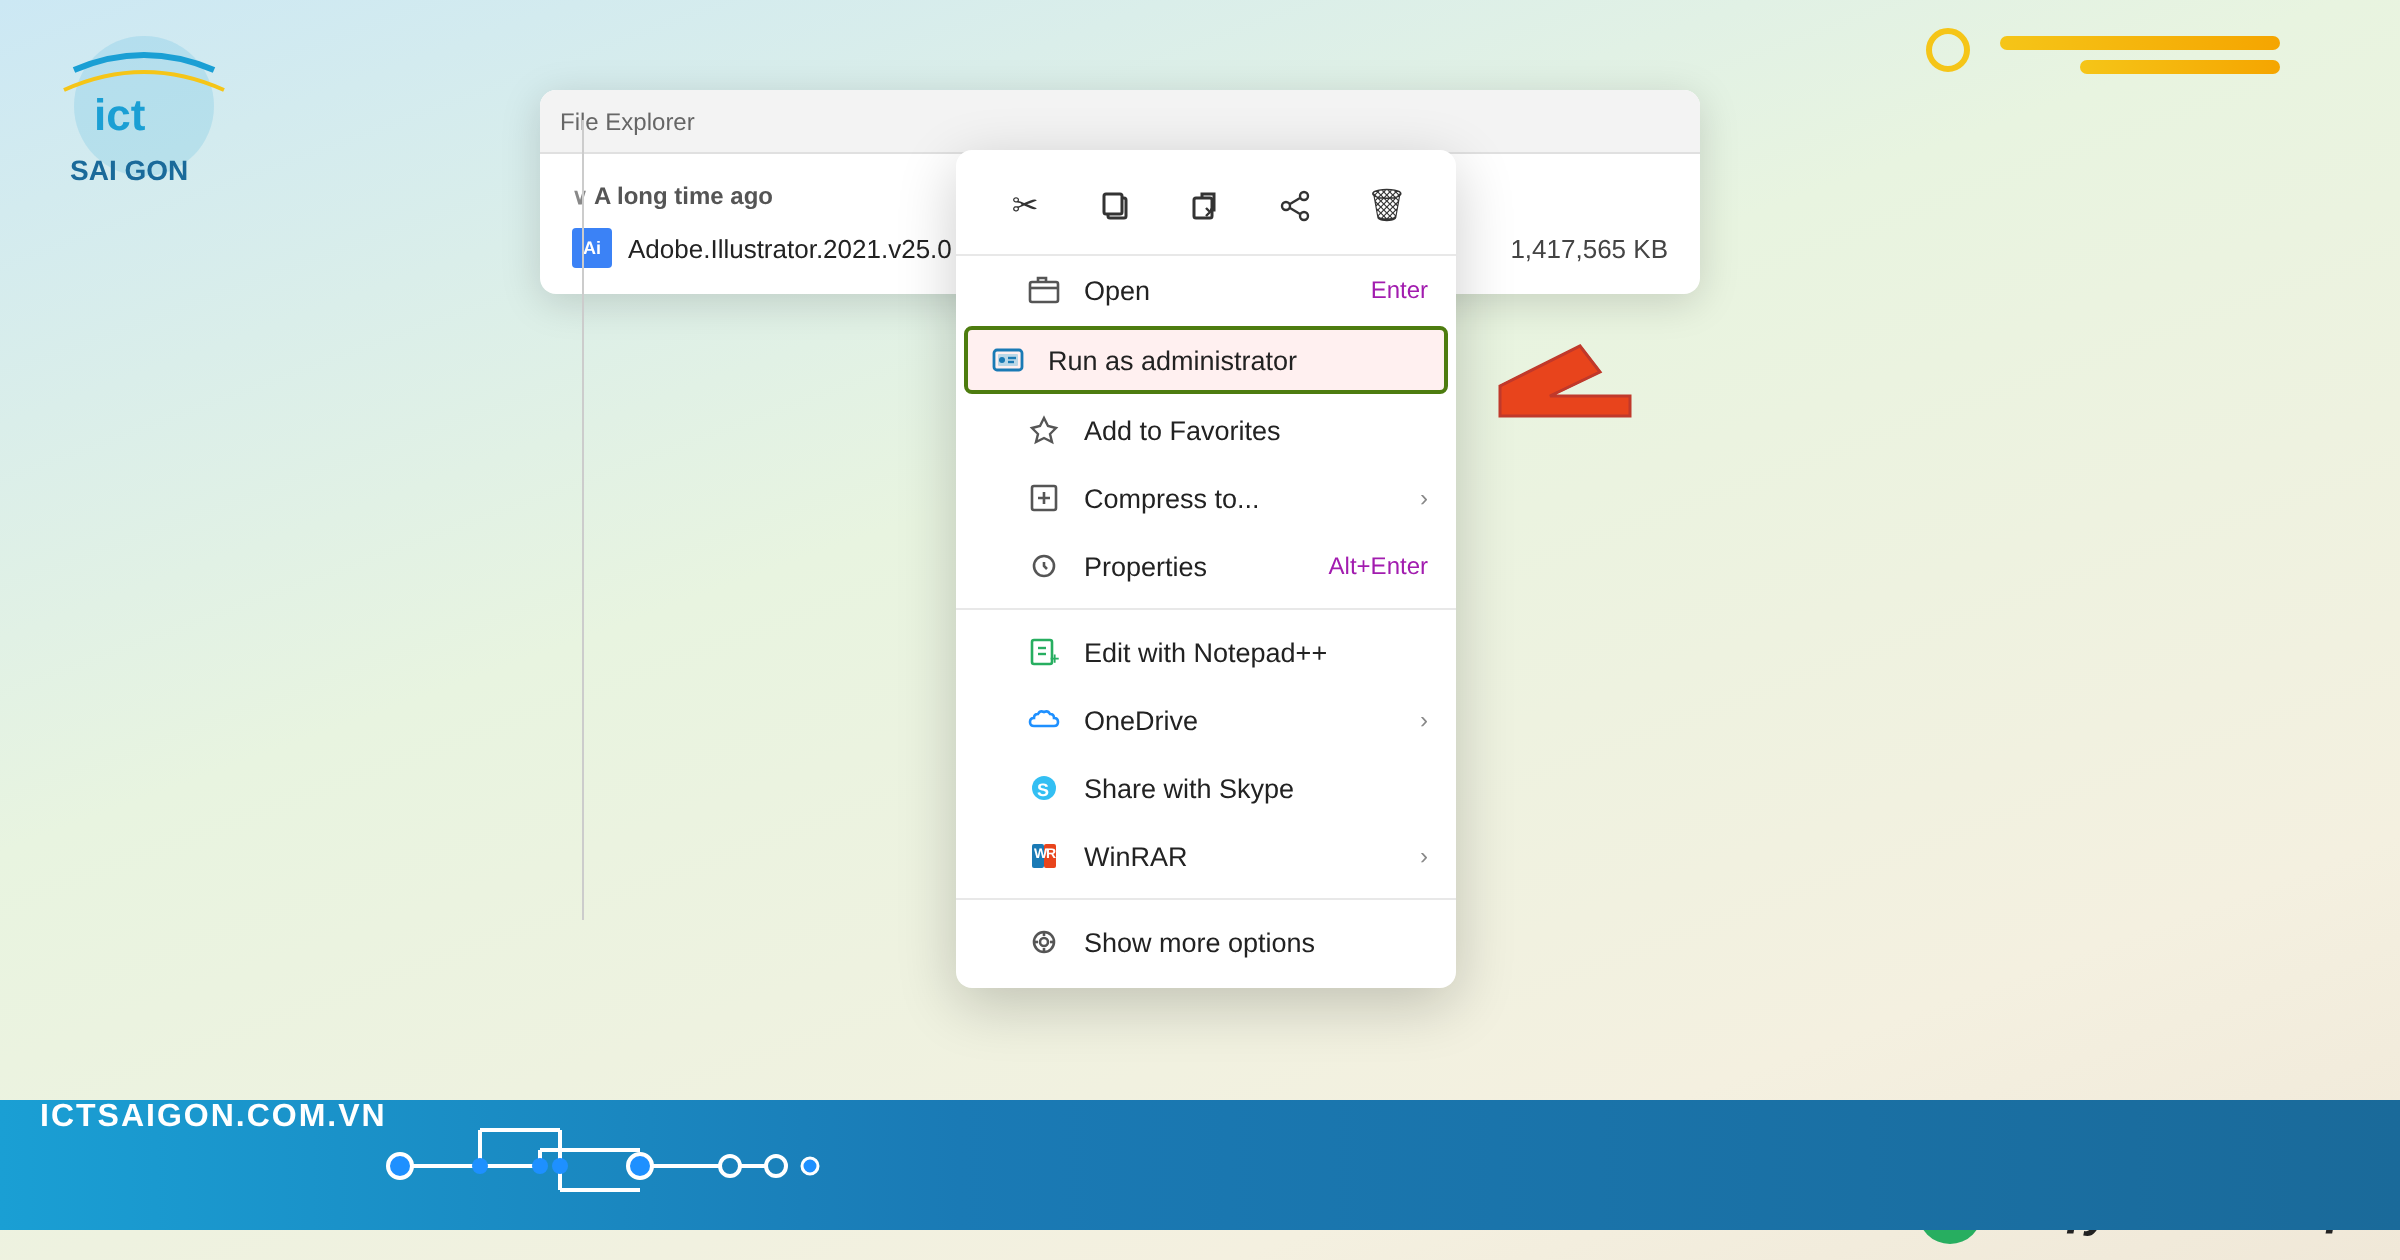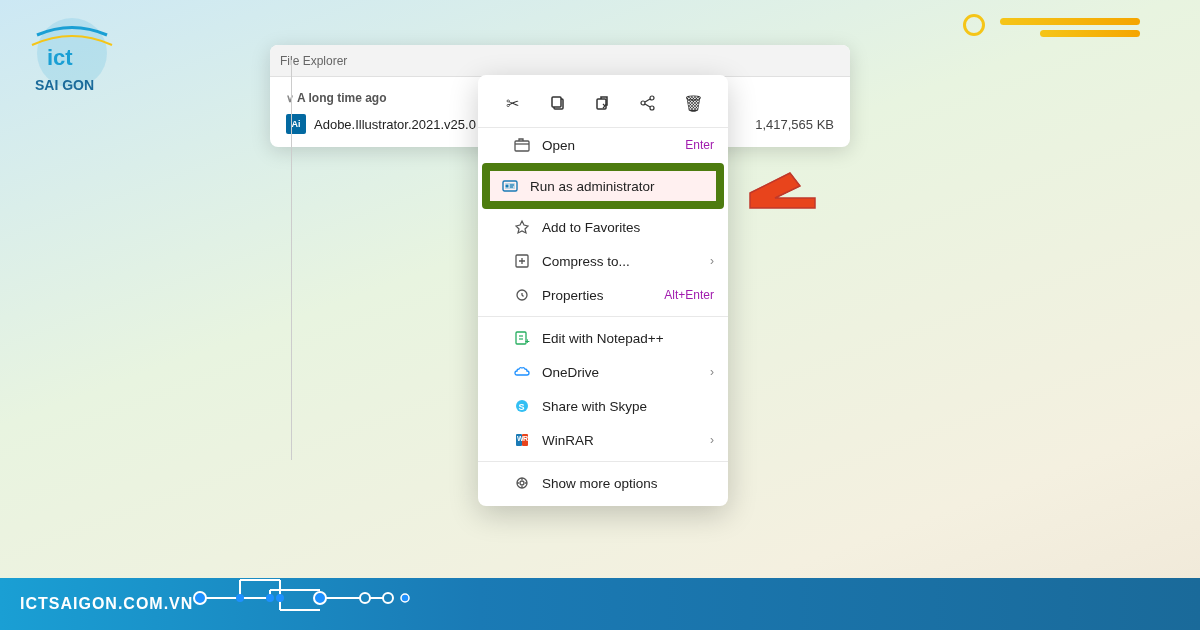--- a/index.html
+++ b/index.html
@@ -75,21 +75,21 @@
     }
     .file-row {
       display: flex;
       align-items: center;
       padding: 5px 16px;
       font-size: 13px;
     }
     .file-icon-ai {
       width: 20px;
       height: 20px;
-      background: #0369a1;
+      background: #3b82f6;
       border-radius: 2px;
       display: flex;
       align-items: center;
       justify-content: center;
       color: #fff;
       font-size: 9px;
       font-weight: bold;
       margin-right: 8px;
       flex-shrink: 0;
     }
@@ -143,21 +143,21 @@
       align-items: center;
       padding: 7px 14px;
       cursor: pointer;
       font-size: 13.5px;
       color: #222;
       position: relative;
       margin-left: 20px;
     }
     .ctx-item.highlighted {
       background: #fff0f0;
-      border: 8px solid #4d7c0f;
+      border: 2px solid #4d7c0f;
       border-radius: 4px;
       margin: 1px 4px;
       padding: 5px 10px;
       justify-content: flex-end;
     }
     .ctx-item-icon {
       width: 20px;
       height: 20px;
       margin-right: 10px;
       display: flex;
@@ -188,27 +188,27 @@
     .arrow-pointer {
       position: absolute;
       top: 168px;
       left: 740px;
       z-index: 20;
     }
 
     
     .bottom-bar {
       position: absolute;
-      bottom: 0;
+      bottom: 15px;
       left: 0;
       right: 0;
-      height: 52px;
+      height: 65px;
       background: linear-gradient(90deg, #1a9fd4 0%, #1a7ab5 40%, #1a6a9a 100%);
       display: flex;
-      align-items: center;
+      align-items: flex-start;
       padding: 0 20px;
       z-index: 30;
     }
     .bottom-url {
       color: #fff;
       font-size: 16px;
       font-weight: 700;
       letter-spacing: 1px;
     }
 

